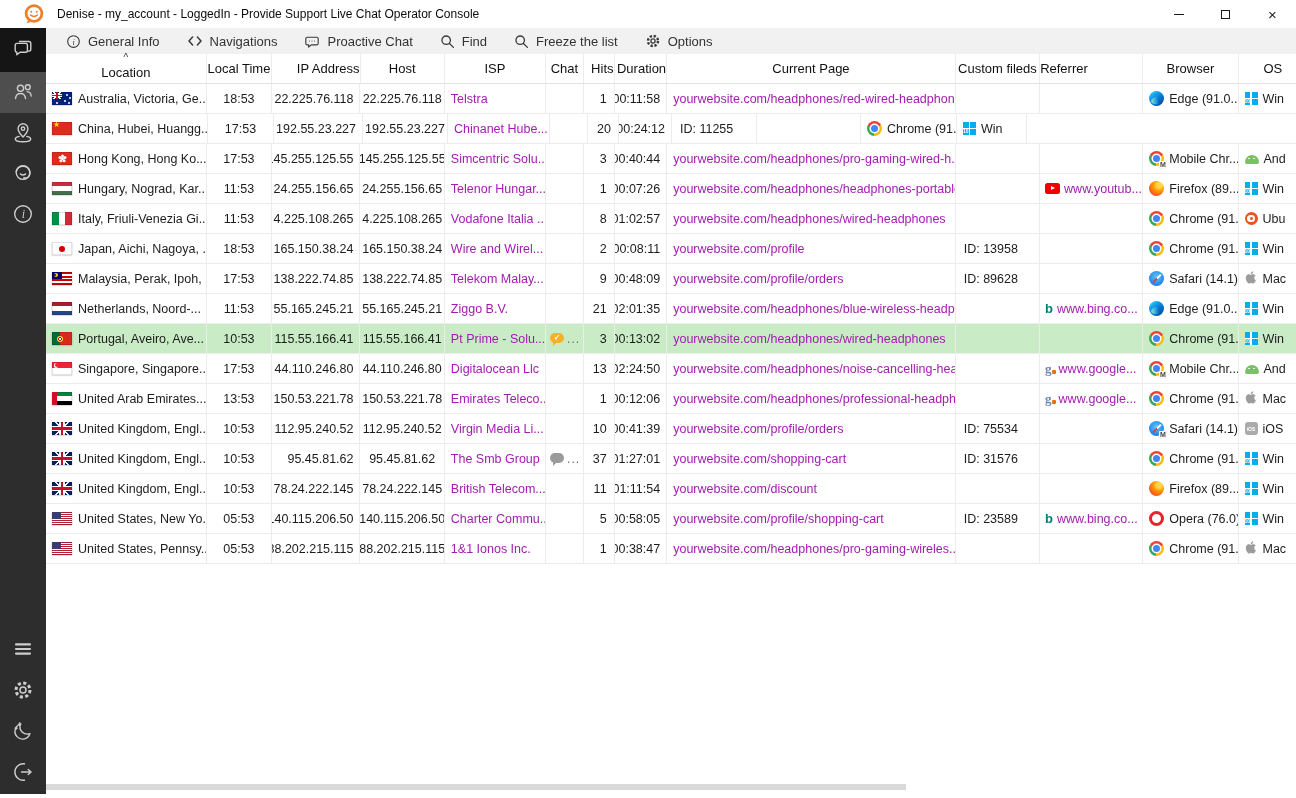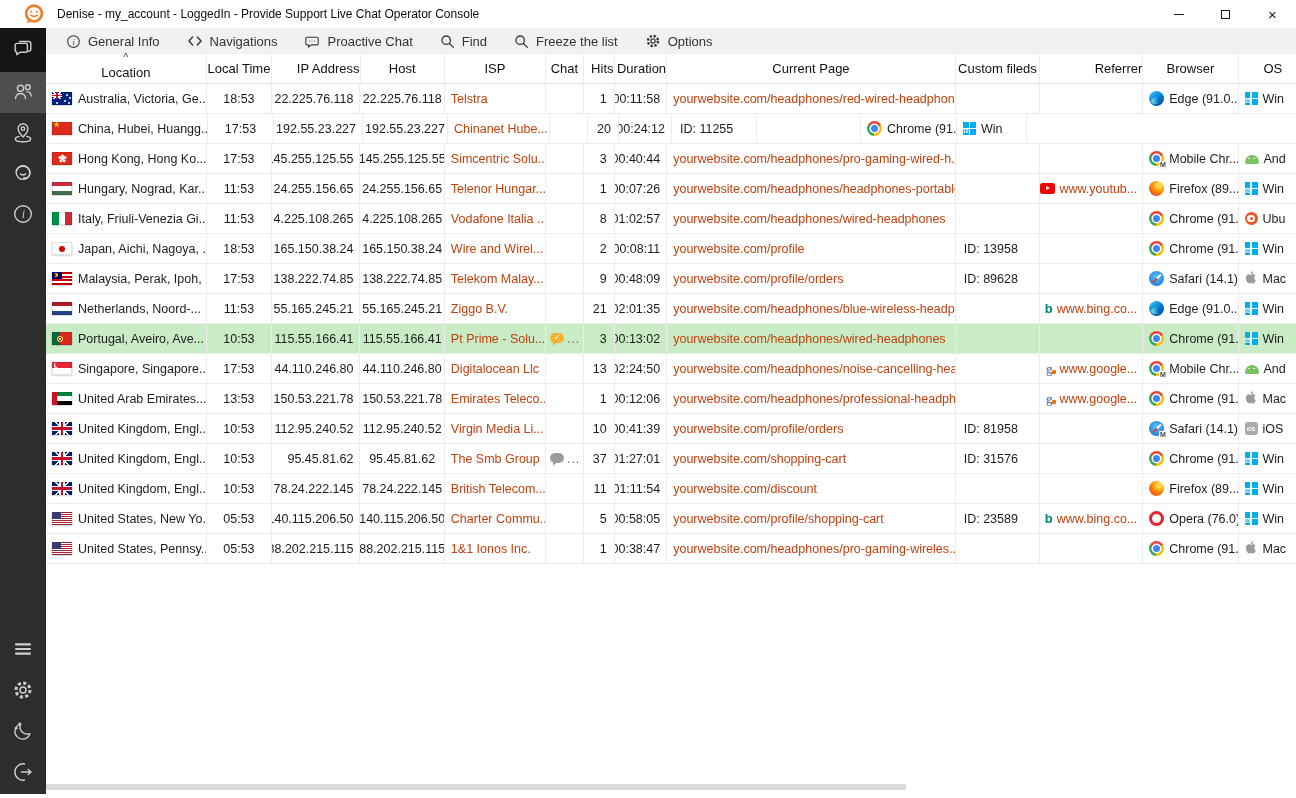--- a/index.html
+++ b/index.html
@@ -34,34 +34,34 @@
   .grid{width:1262px}
   .thead{display:flex;height:30px;background:#fff;border-bottom:1px solid #e2e2e2}
   .th{display:flex;align-items:center;justify-content:center;font-size:13px;color:#111;
       border-right:1px solid #ececec;position:relative;white-space:nowrap}
   .sort-caret{position:absolute;top:-1px;left:50%;transform:translateX(-50%);font-size:10px;color:#333;line-height:10px}
   .th.sorted span.lbl{margin-top:7px}
   .tr{display:flex;height:30px;border-bottom:1px solid #ececec;background:#fff}
   .tr.hl{background:#c9ecc6}
   .td{display:flex;align-items:center;font-size:12.5px;color:#1c1c1c;border-right:1px solid #ececec;
       padding:0 6px;overflow:hidden;white-space:nowrap;gap:6px}
-  .link{color:#c2410c}
+  .link{color:#a21caf}
   .dots{color:#6d6d6d;font-size:12px;letter-spacing:1px}
 
   .col-location{width:162px}
   .col-local_time{width:66px;justify-content:center}
   .col-ip{width:89px;justify-content:flex-end}
   .col-host{width:85px;justify-content:center}
   .col-isp{width:102px}
   .col-chat{width:38px;padding:0 4px;gap:3px}
   .col-hits{width:31px;justify-content:flex-end;padding:0 7px 0 2px}
   .col-duration{width:53px;justify-content:flex-end;padding:0 6px 0 2px}
   .col-page{width:291px}
   .col-custom{width:85px;padding:0 8px}
-  .col-referrer{width:104px;justify-content:flex-end;padding:0 5px;gap:4px}
+  .col-referrer{width:104px;justify-content:flex-start;padding:0 5px;gap:4px}
   .col-browser{width:96px;gap:5px}
   .col-os{width:70px;gap:5px}
   .thead .th{padding:0}
 
   
   .flag{width:20px;height:13px;display:inline-block;flex:none;position:relative;overflow:hidden;
         box-shadow:inset 0 0 0 .5px rgba(0,0,0,.22), 0 .5px 1.5px rgba(0,0,0,.35)}
   .flag-au{background:#00247d}
   .flag-au::before{content:'';position:absolute;left:0;top:0;width:10px;height:7px;background-color:#00247d;background-image:
      linear-gradient(0deg,transparent 42%,#c8102e 42% 58%,transparent 58%),
@@ -731,21 +731,21 @@
             <div class="td col-host">112.95.240.52</div>
             <div class="td col-isp">
               <span class="link">Virgin Media Li...</span>
             </div>
             <div class="td col-chat"></div>
             <div class="td col-hits">10</div>
             <div class="td col-duration">00:41:39</div>
             <div class="td col-page">
               <span class="link">yourwebsite.com/profile/orders</span>
             </div>
-            <div class="td col-custom">ID: 81958</div>
+            <div class="td col-custom">ID: 75534</div>
             <div class="td col-referrer"></div>
             <div class="td col-browser">
               <span class="bwrap">
                 <span class="b b-safari"></span>
                 <span class="m-badge">M</span>
               </span>
               <span>Safari (14.1)</span>
             </div>
             <div class="td col-os">
               <span class="os-ios">iOS</span>

